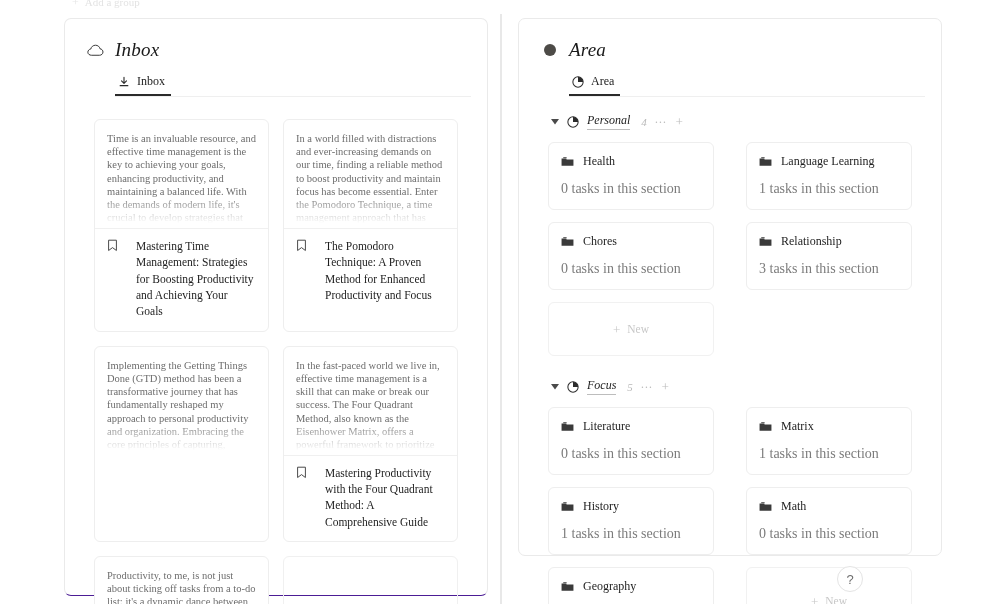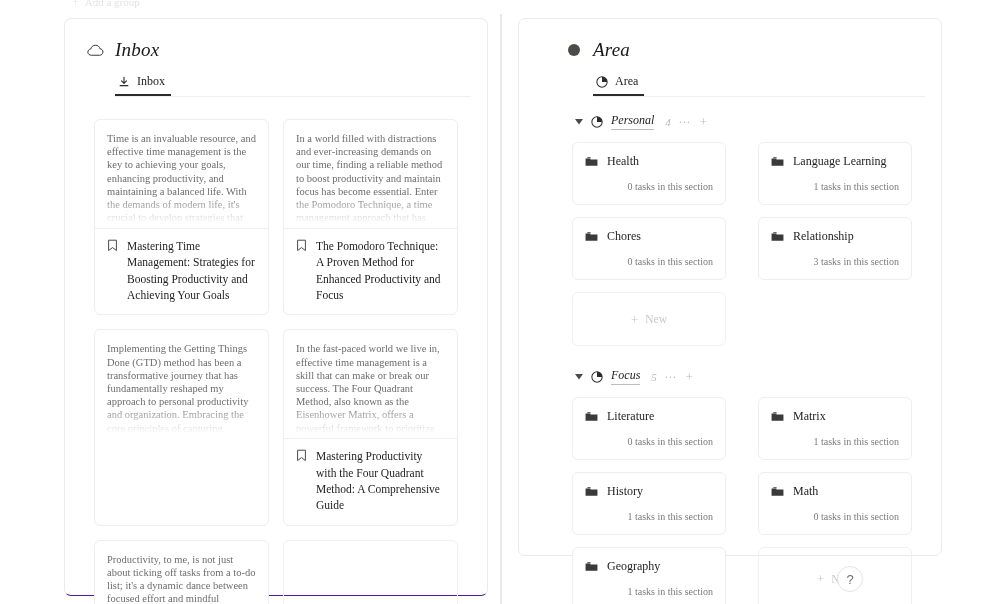--- a/index.html
+++ b/index.html
@@ -58,21 +58,20 @@
     top: 18px;
     width: 424px;
     height: 578px;
     border-bottom: 1px solid #4c1d95;
   }
   .panel-right {
     left: 518px;
     top: 18px;
     width: 424px;
     height: 538px;
-    padding-left: 24px;
   }
 
   .panel-inner { padding: 16px 22px 0 22px; }
 
   
   .panel-head {
     display: flex;
     align-items: center;
     gap: 11px;
     padding: 4px 0 2px 0;
@@ -158,21 +157,21 @@
     position: absolute;
     left: 0; right: 0; bottom: 0;
     height: 34px;
     background: linear-gradient(to bottom, rgba(255,255,255,0), #ffffff 86%);
     pointer-events: none;
   }
   .note-foot {
     border-top: 1px solid #f0f0f0;
     padding: 9px 12px 11px 12px;
     display: flex;
-    gap: 9px;
+    gap: 18px;
     align-items: flex-start;
   }
   .note-foot .bm {
     flex: 0 0 auto;
     width: 11px; height: 13px;
     margin-top: 1px;
   }
   .note-title {
     font-size: 11.5px;
     line-height: 1.42;
@@ -233,21 +232,21 @@
     cursor: pointer;
     background: #fff;
   }
   .sec-top {
     display: flex;
     align-items: center;
     gap: 9px;
   }
   .sec-folder { width: 13px; height: 11px; flex: 0 0 auto; }
   .sec-name { font-size: 12px; color: #1d1d1d; }
-  .sec-meta { font-size: 10px; color: #7b7b7b; margin-top: 12px; text-align: right; }
+  .sec-meta { font-size: 14px; color: #7b7b7b; margin-top: 12px; }
 
   .new-sec {
     border: 1px solid #f1f1f1;
     border-radius: 6px;
     display: flex;
     align-items: center;
     justify-content: center;
     gap: 7px;
     color: #c8c8c8;
     font-size: 11.5px;

